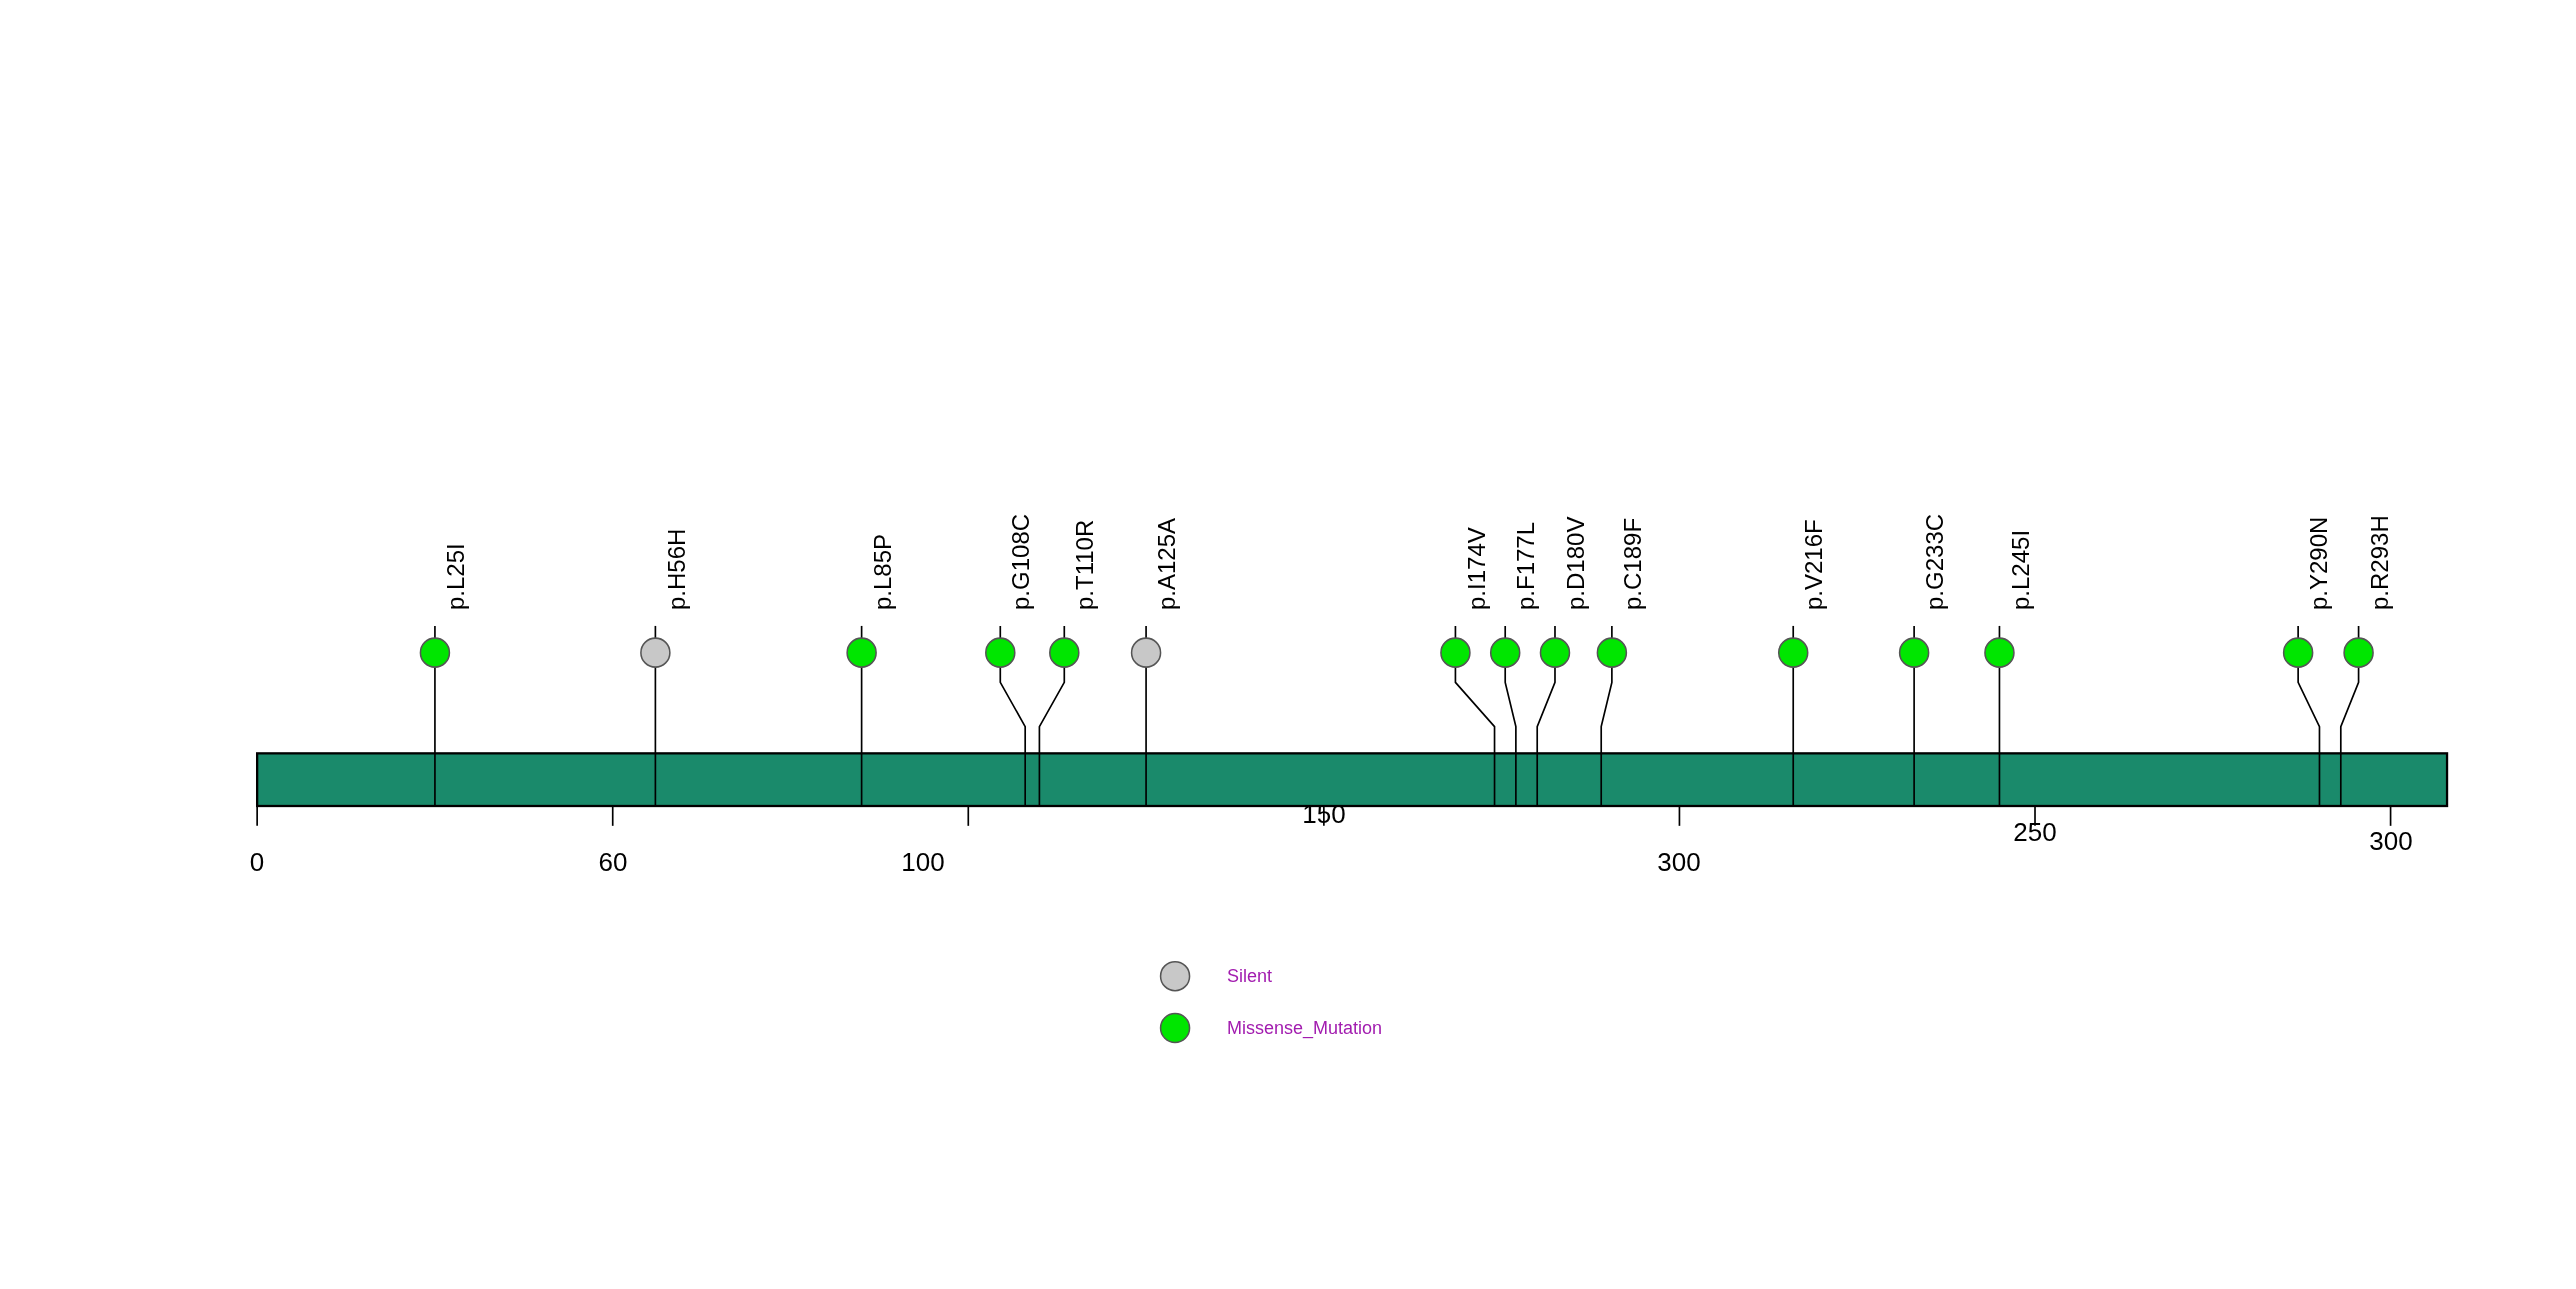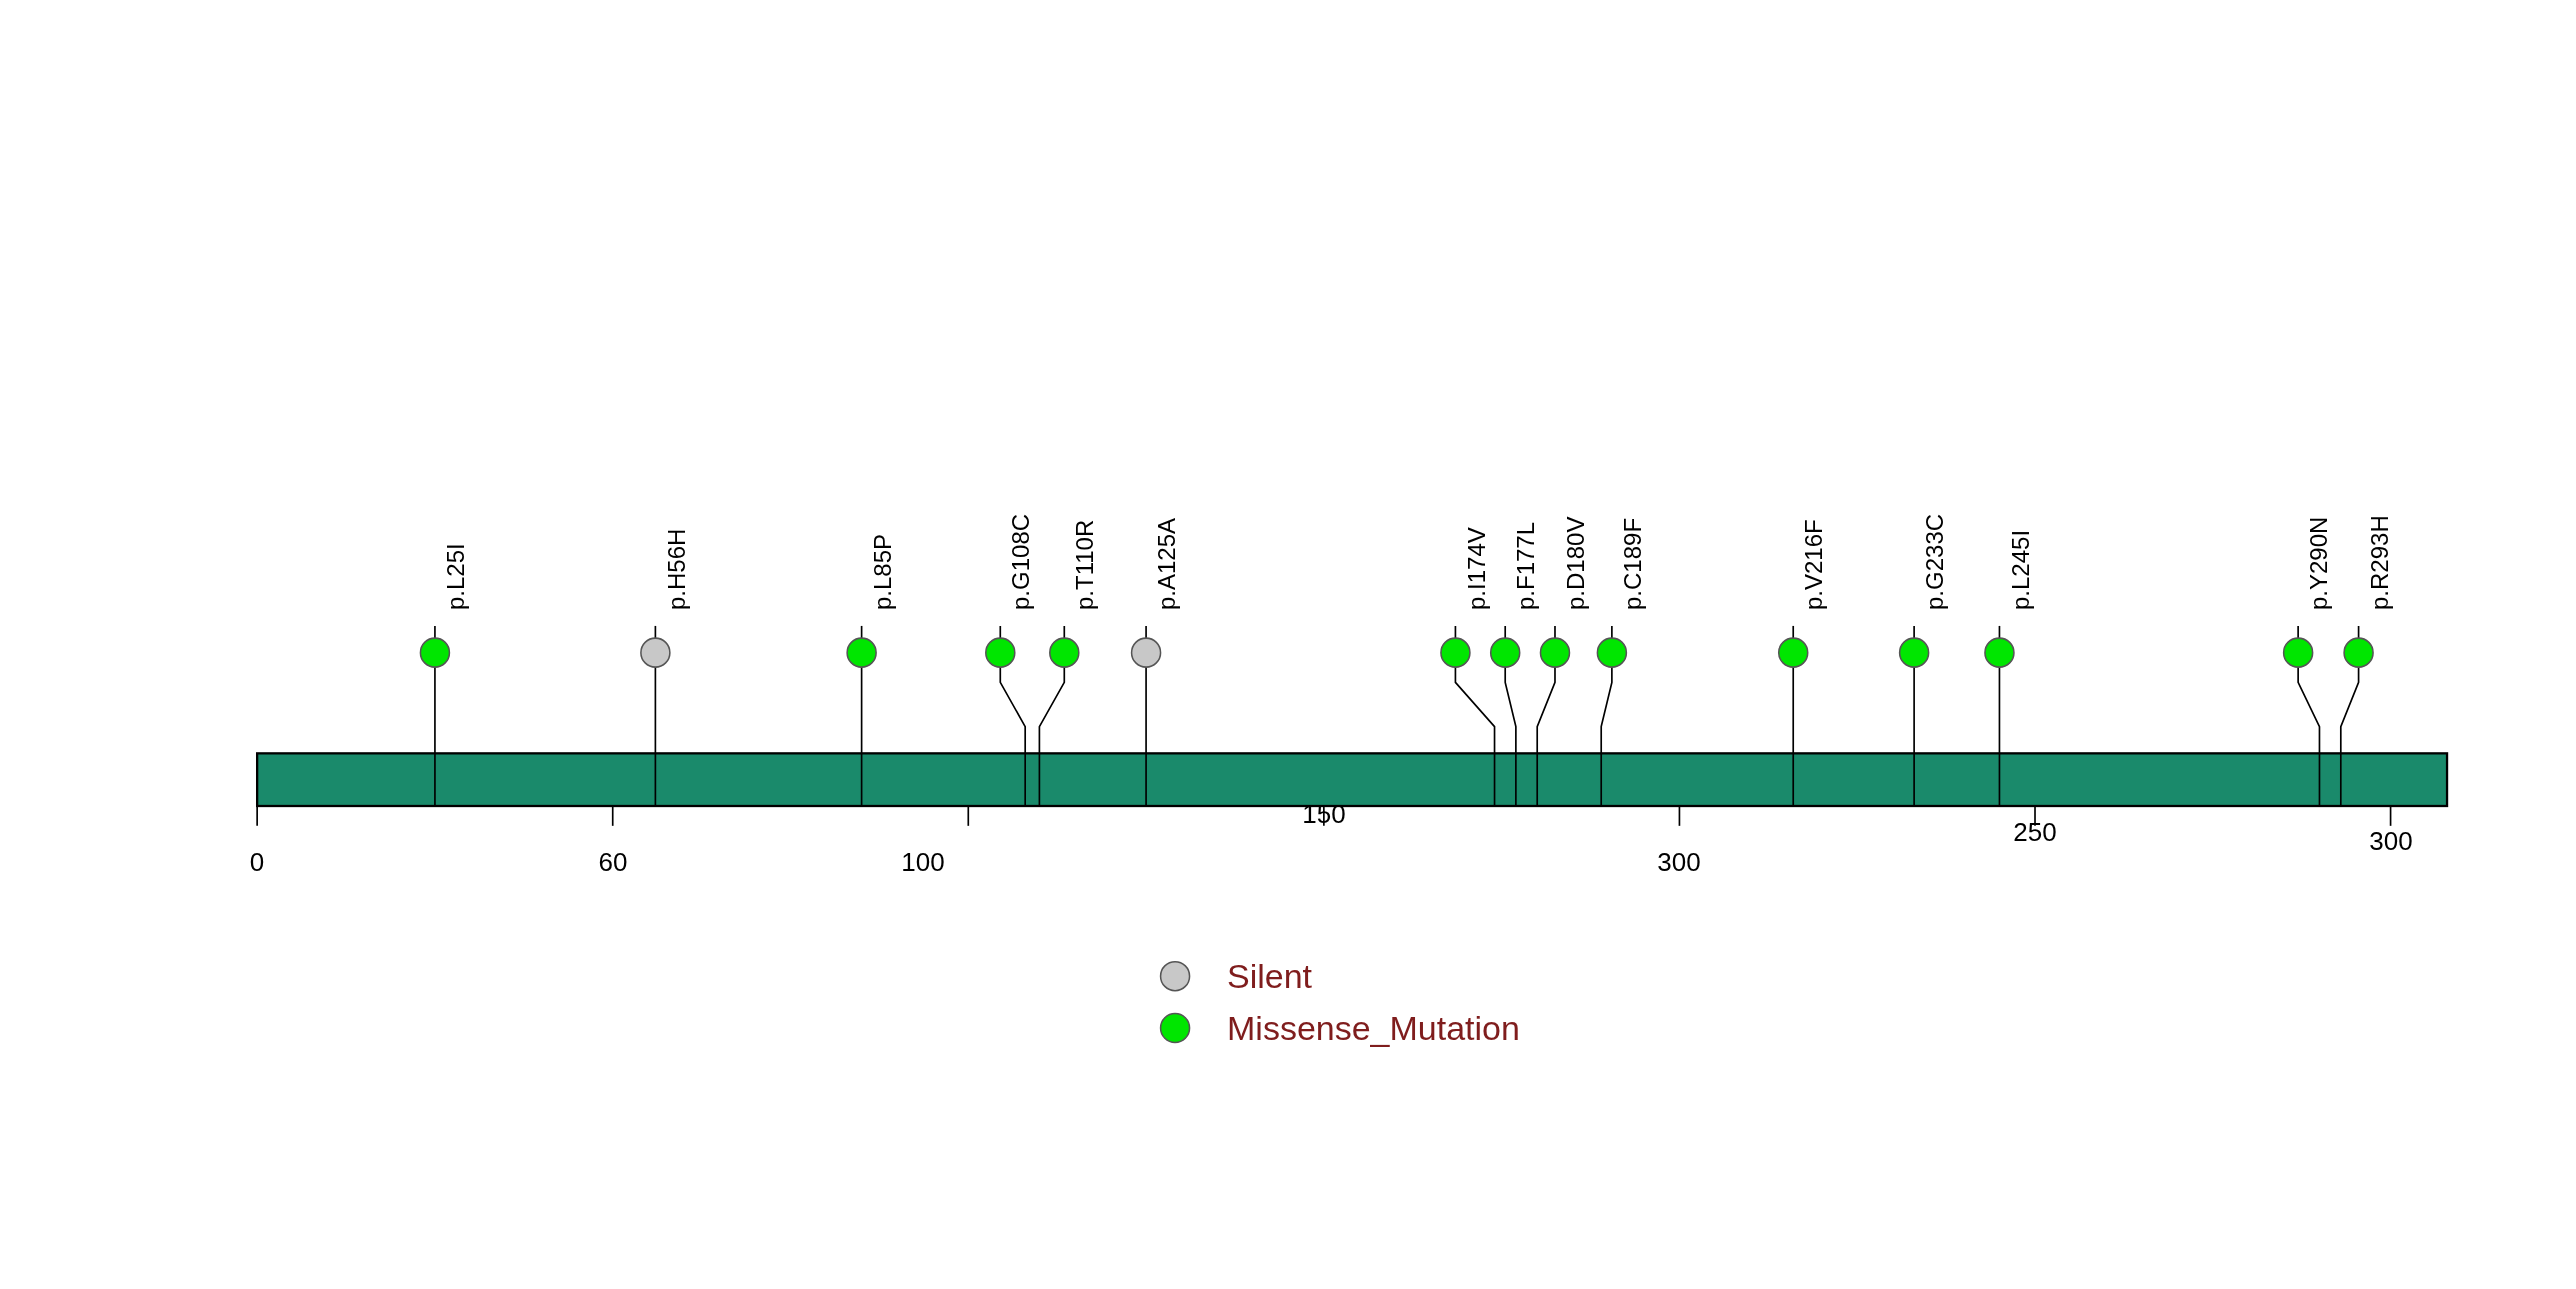--- a/index.html
+++ b/index.html
@@ -42,22 +42,22 @@
     font-family: "Liberation Sans", sans-serif;
     font-size: 26px;
     color: #000000;
     text-align: center;
     white-space: nowrap;
     transform: translateX(-50%);
   }
   .legend-label {
     position: absolute;
     font-family: "Liberation Sans", sans-serif;
-    font-size: 34px;
-    color: #7f1d1d;
+    font-size: 18px;
+    color: #a21caf;
     white-space: nowrap;
     transform: translateY(-50%);
   }
 </style>
 </head>
 <body>
 
 <div id="plot">
   <svg id="svg-layer" viewBox="0 0 3376 1690" xmlns="http://www.w3.org/2000/svg">
       <path d="M 570 820 L 570 1056" fill="none" stroke="#000000" stroke-width="2.2"></path>

